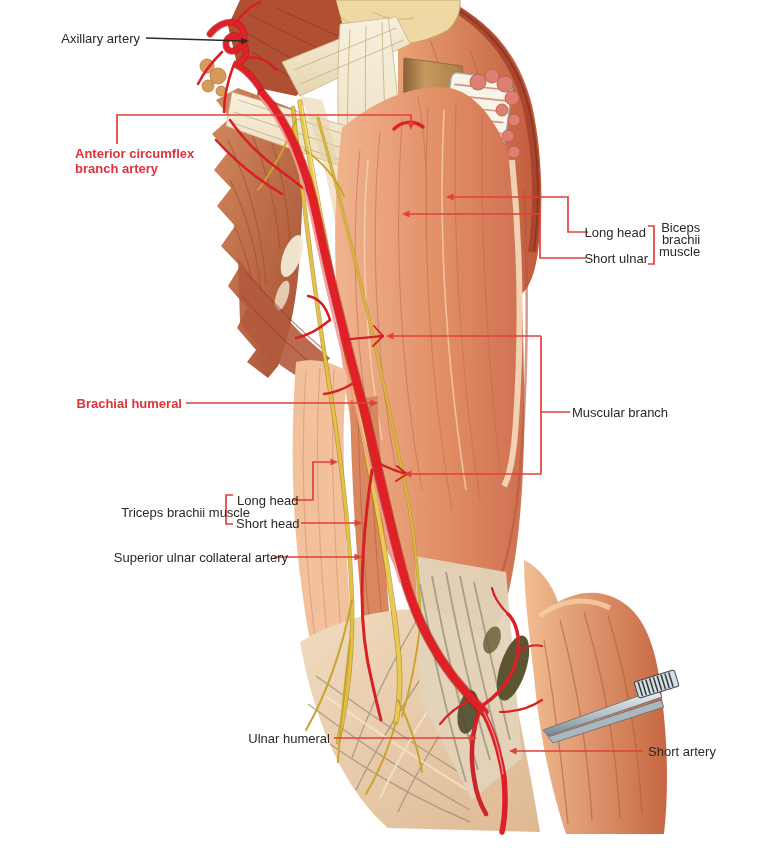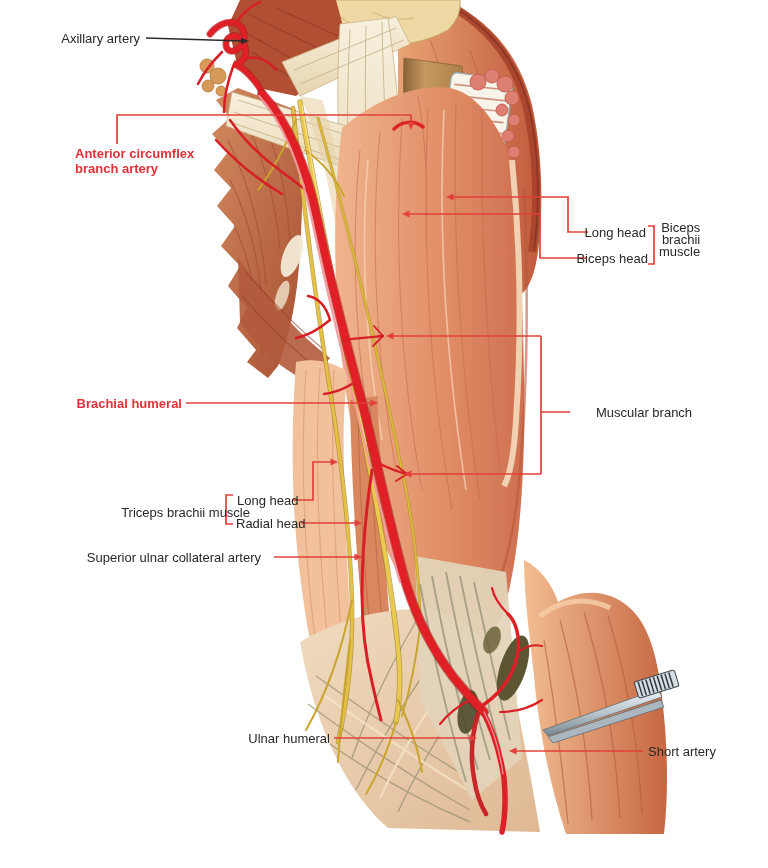--- a/index.html
+++ b/index.html
@@ -356,33 +356,33 @@
   <div>Anterior circumflex</div>
   <div>branch artery</div>
 </div>
 
 <div class="lbl red rt center" style="right:586px; top:403px;">Brachial humeral</div>
 
 <div class="lbl rt center" style="right:518px; top:512px;">Triceps brachii muscle</div>
 
 <div class="lbl center" style="left:237px; top:500px;">Long head</div>
 
-<div class="lbl center" style="left:236px; top:523px;">Radial head</div>
-
-<div class="lbl rt center" style="right:507px; top:557px;text-align:right;">Superior ulnar collateral artery</div>
+<div class="lbl center" style="left:236px; top:523px;">Short head</div>
+
+<div class="lbl rt center" style="right:480px; top:557px;text-align:right;">Superior ulnar collateral artery</div>
 
 <div class="lbl rt center" style="right:438px; top:738px;">Ulnar humeral</div>
 
 <div class="lbl center" style="left:648px; top:751px;">Short artery</div>
 
 <div class="lbl rt center" style="right:122px; top:232px;">Long head</div>
 
-<div class="lbl rt center" style="right:120px; top:258px;">Biceps head</div>
+<div class="lbl rt center" style="right:120px; top:258px;">Short ulnar</div>
 
 <div class="lbl tight" style="left:659px; top:222px;">
   <div>Biceps</div>
   <div>brachii</div>
   <div>muscle</div>
 </div>
 
-<div class="lbl center" style="left:572px; top:412px;margin-left:24px;">Muscular branch</div>
+<div class="lbl center" style="left:572px; top:412px;">Muscular branch</div>
 
 </div>
 
 </body></html>

